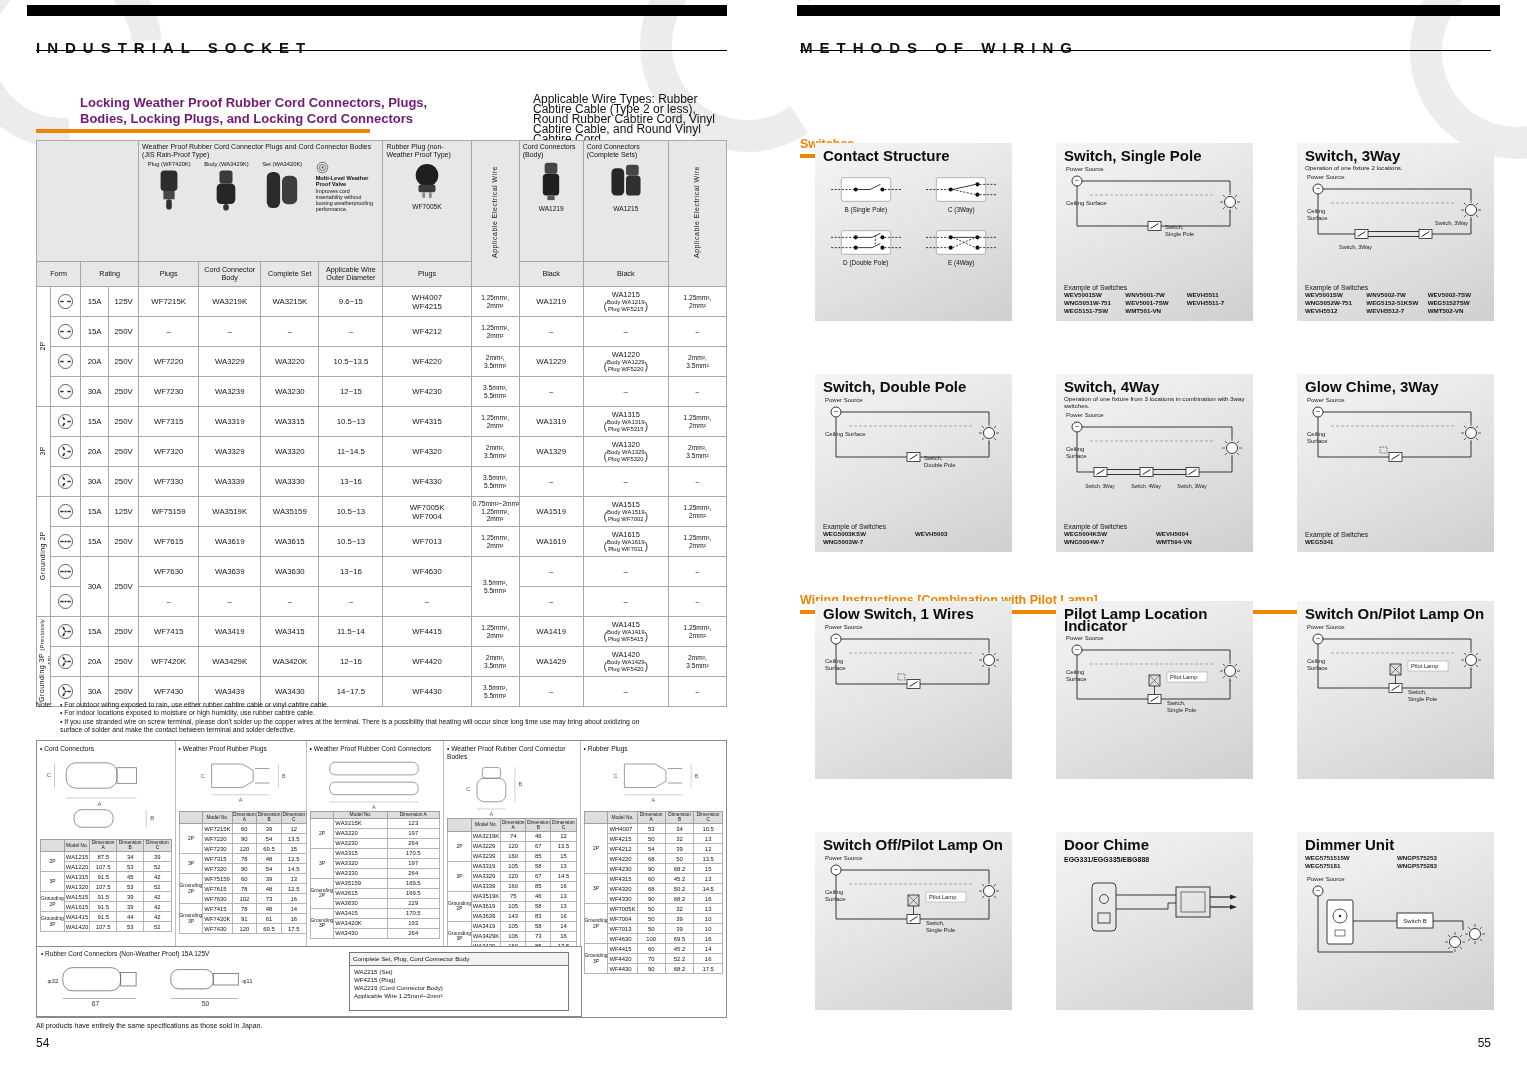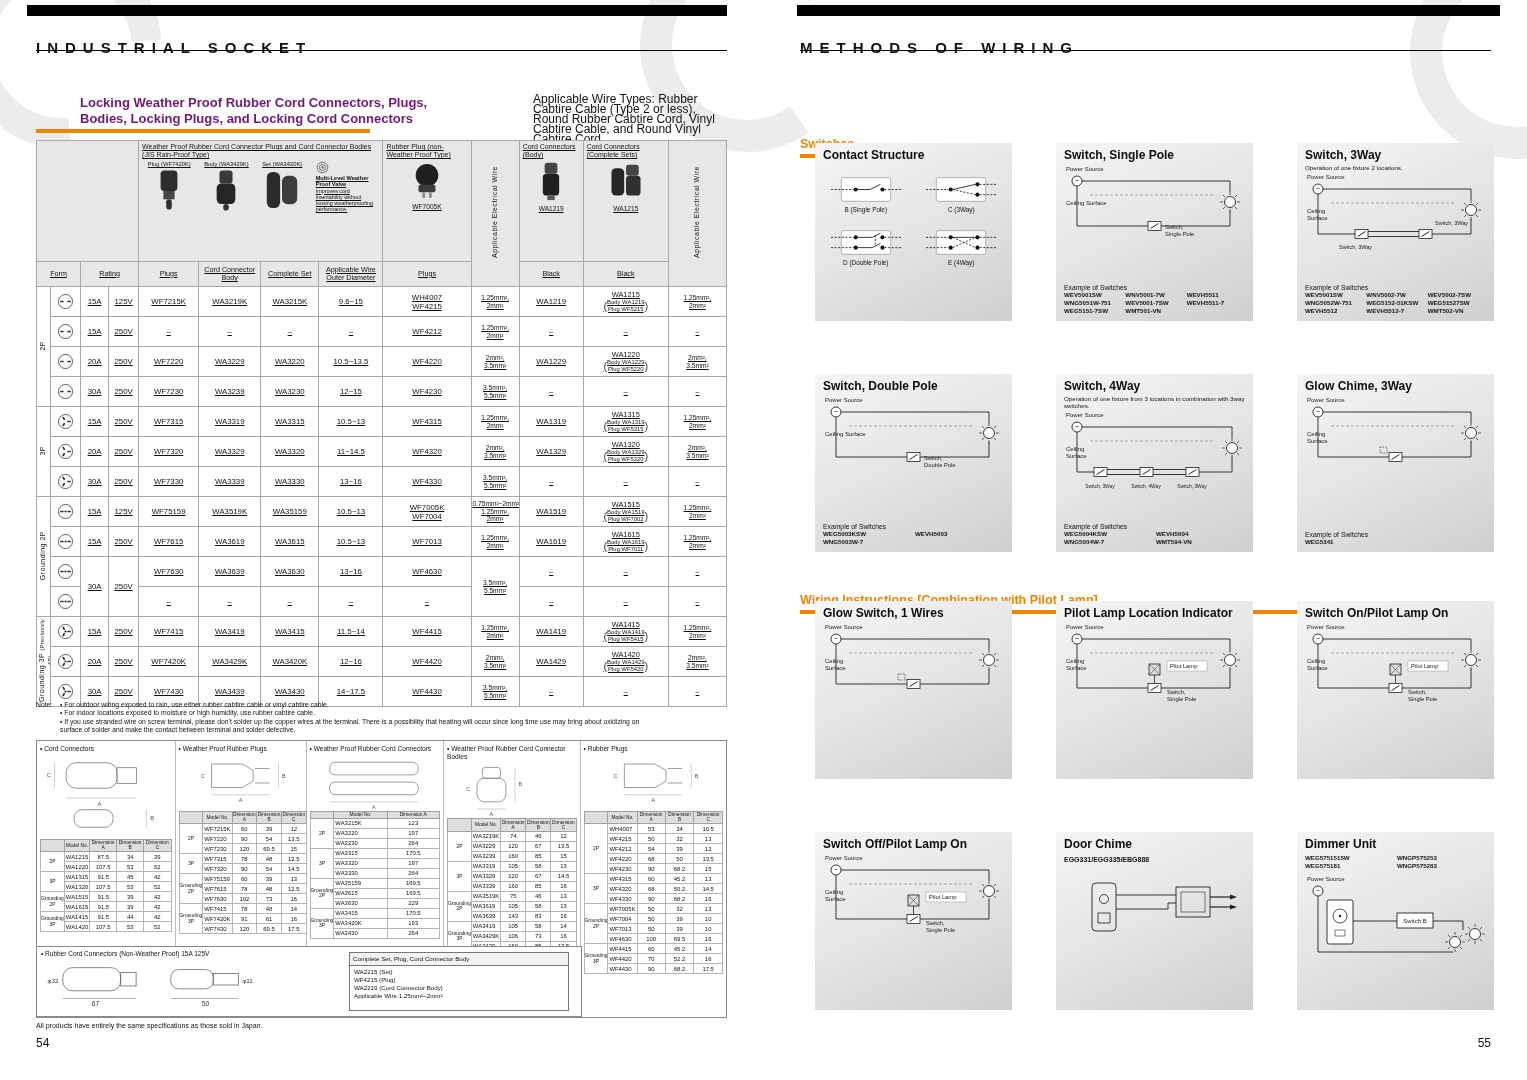--- a/index.html
+++ b/index.html
@@ -20,21 +20,21 @@
   .pagenum{position:absolute;top:1036px;font-size:12px;}
   #left-page .pagenum{left:36px;}
   #right-page .pagenum{right:36px;}
 
   
   #lp-title{position:absolute;left:36px;top:95px;color:#701a75;font-size:13px;font-weight:bold;line-height:16px;margin-left:44px;}
   #lp-title-bar{position:absolute;left:36px;top:129px;width:334px;height:4px;background:#F08300;}
   #wire-note{position:absolute;left:533px;top:94px;width:196px;font-size:12px;line-height:10px;}
 
   #main-table-wrap{position:absolute;left:36px;top:140px;}
-  table.main{border-collapse:collapse;width:691px;table-layout:fixed;border:1.5px solid #666;text-decoration:underline;}
+  table.main{border-collapse:collapse;width:691px;table-layout:fixed;border:1.5px solid #666;}
   .main th,.main td{border:1px solid #a8a8a8;text-align:center;vertical-align:middle;padding:1px;overflow:hidden;}
   .main thead th{background:#e7e7e7;font-weight:normal;font-size:7.2px;line-height:8.5px;}
   .ht th{height:118px;vertical-align:top;}
   .hb th{height:22px;vertical-align:middle;font-size:6.9px;}
   .main tbody td{height:27px;font-size:7.8px;background:#fff;line-height:9px;}
   .vhead{vertical-align:middle !important;}
   .vtext{writing-mode:vertical-rl;transform:rotate(180deg);display:inline-block;line-height:1.15;letter-spacing:.5px;font-size:7px;}
   .vsub{font-size:5.3px;}
   .form-cell{background:#fff;}
   .icon-cell svg{display:block;margin:0 auto;}
@@ -79,21 +79,21 @@
   .sec-head{position:absolute;left:36px;}
   #sec0{top:112px;} #sec1{top:568px;}
   .sec-head .st{color:#F08300;font-weight:bold;font-size:12.5px;margin-top:25px;}
   .sec-head .obar{height:4px;background:#F08300;margin-top:3px;}
   #sec0 .obar{width:212px;} #sec1 .obar{width:510px;}
   .panel-grid{position:absolute;left:51px;display:grid;grid-template-columns:repeat(3,197px);column-gap:44px;row-gap:53px;}
   #pgrid0{top:143px;} #pgrid1{top:601px;}
   .panel{width:197px;height:178px;box-sizing:border-box;padding:7px 8px 6px;
          background:linear-gradient(155deg,#f5f5f5 0%,#e6e6e6 45%,#cfcfcf 100%);
          display:flex;flex-direction:column;font-size:6.5px;overflow:hidden;}
-  .panel-title{font-size:12px;font-weight:bold;color:#0d0d0d;margin-bottom:2px;line-height:11.5px;}
+  .panel-title{font-size:15px;font-weight:bold;color:#0d0d0d;margin-bottom:2px;line-height:11.5px;}
   .panel-sub{font-size:6.2px;line-height:7px;margin-bottom:1px;}
   .diag{flex:1;min-height:0;}
   .ex-title{font-size:6.8px;margin:2px 0 1px;}
   .models{display:grid;gap:1.5px 3px;font-weight:bold;font-size:6.2px;line-height:6.8px;}
   .models-line{font-size:7px;font-weight:bold;margin:3px 0 2px;}
   .dim-models{margin:2px 0 4px;}
   .contact-grid{display:grid;grid-template-columns:1fr 1fr;gap:16px 10px;margin-top:12px;}
   .contact-item{text-align:center;}
   .c-cap{font-size:6.4px;margin-top:2px;}
 </style>

